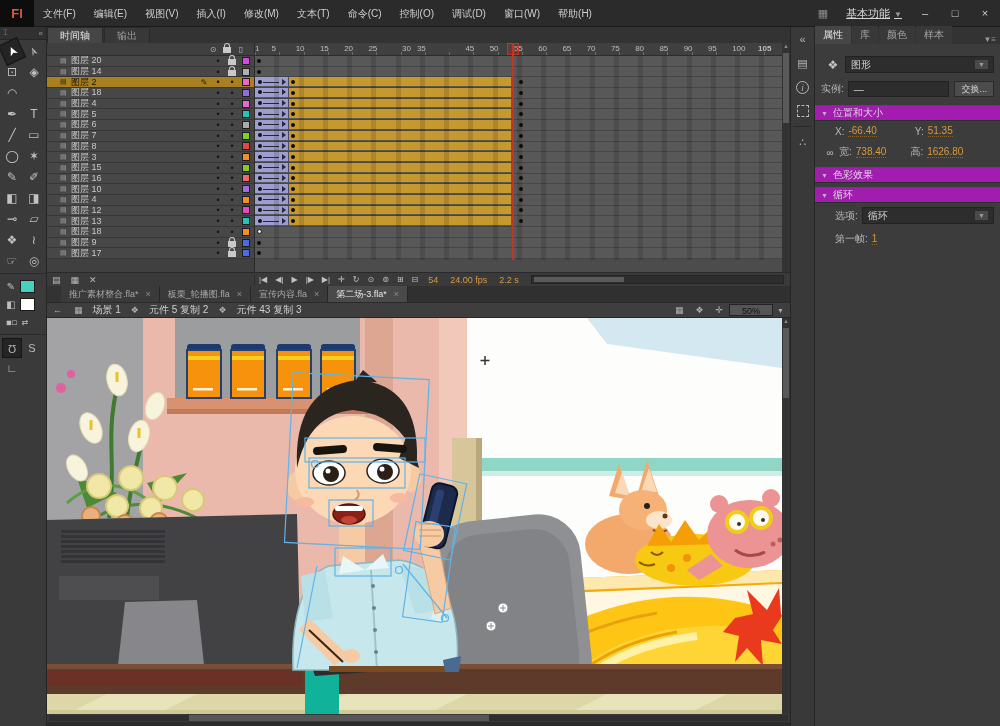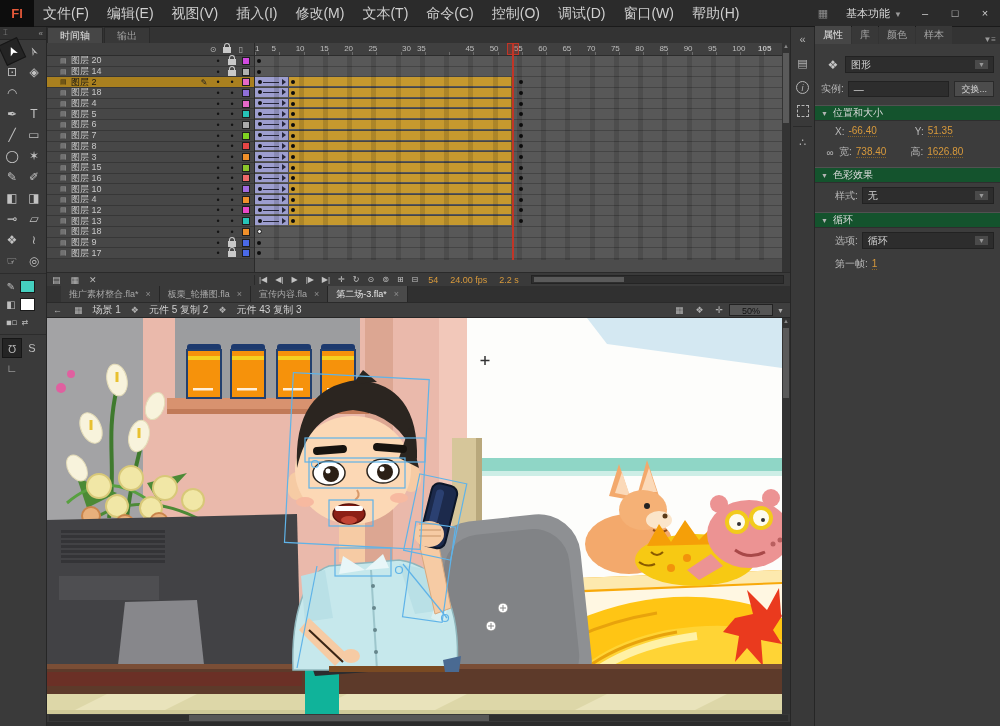--- a/index.html
+++ b/index.html
@@ -4,24 +4,24 @@
 <style>
   * { box-sizing: border-box; margin:0; padding:0; }
   html,body { width:1000px; height:726px; overflow:hidden; background:#333;
     font-family:"Liberation Sans","DejaVu Sans",sans-serif; color:#c9c9c9; }
   
   #menubar { position:absolute; left:0; top:0; width:1000px; height:27px; background:#2b2b2b;
     border-bottom:1px solid #1a1a1a; display:flex; align-items:center; }
   #fl-logo { width:34px; height:27px; background:#0d0d0d; color:#e5593a; font-weight:bold;
     font-size:13px; text-align:center; line-height:27px; }
   #menu-items { display:flex; }
-  .mi { font-size:14px; color:#cfcfcf; padding:0 9px; line-height:27px; cursor:default; }
+  .mi { font-size:10px; color:#cfcfcf; padding:0 9px; line-height:27px; cursor:default; }
   #mb-right { margin-left:auto; display:flex; align-items:center; }
   .doc-arr { color:#8a8a8a; font-size:11px; padding:0 10px; }
-  #workspace-btn { font-size:11px; color:#d5d5d5; padding:0 8px; }
+  #workspace-btn { font-size:11px; color:#d5d5d5; padding:0 8px;text-decoration:underline; }
   #workspace-btn .dd { font-size:8px; color:#999; margin-left:4px; }
   .winctl { width:30px; text-align:center; font-size:11px; color:#cfcfcf; line-height:27px; }
   
   #toolbar { position:absolute; left:0; top:27px; width:47px; height:699px; background:#3a3a3a;
     border-right:1px solid #262626; }
   #tb-head { height:13px; background:#313131; border-bottom:1px solid #262626; color:#9a9a9a;
     font-size:8px; display:flex; justify-content:space-between; padding:0 3px; align-items:center;}
   #tools-grid { display:flex; flex-wrap:wrap; padding:1px; }
   .tool { width:22px; height:21px; font-size:12px; line-height:21px; text-align:center;
     color:#c2c2c2; }
@@ -143,21 +143,21 @@
   .prow { display:flex; align-items:center; padding:4px 6px; font-size:10px; }
   .plabel { color:#b8b8b8; margin-right:4px; }
   .pselect { flex:1; height:17px; background:#2d2d2d; border:1px solid #222; color:#d5d5d5;
     font-size:10px; display:flex; align-items:center; padding:0 5px; }
   .pselect .dd { margin-left:auto; font-size:7px; color:#999; background:#4a4a4a;
     padding:1px 3px; }
   .pfield { flex:1; height:16px; background:#2d2d2d; border:1px solid #222; color:#cfcfcf;
     font-size:10px; padding:0 5px; line-height:15px; }
   .pbtn { height:16px; background:#4c4c4c; border:1px solid #2a2a2a; color:#d5d5d5; font-size:9px;
     padding:0 6px; margin-left:5px; line-height:14px; }
-  .psec { height:16px; background:#14532d; border-top:1px solid #515151; border-bottom:1px solid #2e2e2e;
+  .psec { height:16px; background:#a21caf; border-top:1px solid #515151; border-bottom:1px solid #2e2e2e;
     font-size:10px; color:#dcdcdc; display:flex; align-items:center; padding:0 6px; margin-top:4px; }
   .psec .tri { font-size:7px; margin-right:5px; color:#b5b5b5; }
   .pval { color:#d89a3c; border-bottom:1px dotted #8a6526; margin-right:10px; }
   .symico { width:24px; text-align:center; color:#c5c5c5; font-size:12px; }
   .linkico { width:18px; text-align:center; color:#b5b5b5; font-size:10px; }
   .indent { padding-left:20px; }
 </style>
 </head>
 <body>
 
@@ -932,27 +932,20 @@
     <span class="linkico">∞</span>
     <span class="plabel">宽:</span>
     <span class="pval">738.40</span>
     <span class="plabel" style="margin-left:14px">高:</span>
     <span class="pval">1626.80</span>
   </div>
   <div class="psec">
       <span class="tri">▼</span>
       <span>色彩效果</span>
     </div>
-  <div class="prow indent">
-    <span class="plabel">样式:</span>
-    <span class="pselect">
-        <span>无</span>
-        <span class="dd">▼</span>
-      </span>
-  </div>
   <div class="psec">
       <span class="tri">▼</span>
       <span>循环</span>
     </div>
   <div class="prow indent">
     <span class="plabel">选项:</span>
     <span class="pselect">
         <span>循环</span>
         <span class="dd">▼</span>
       </span>

